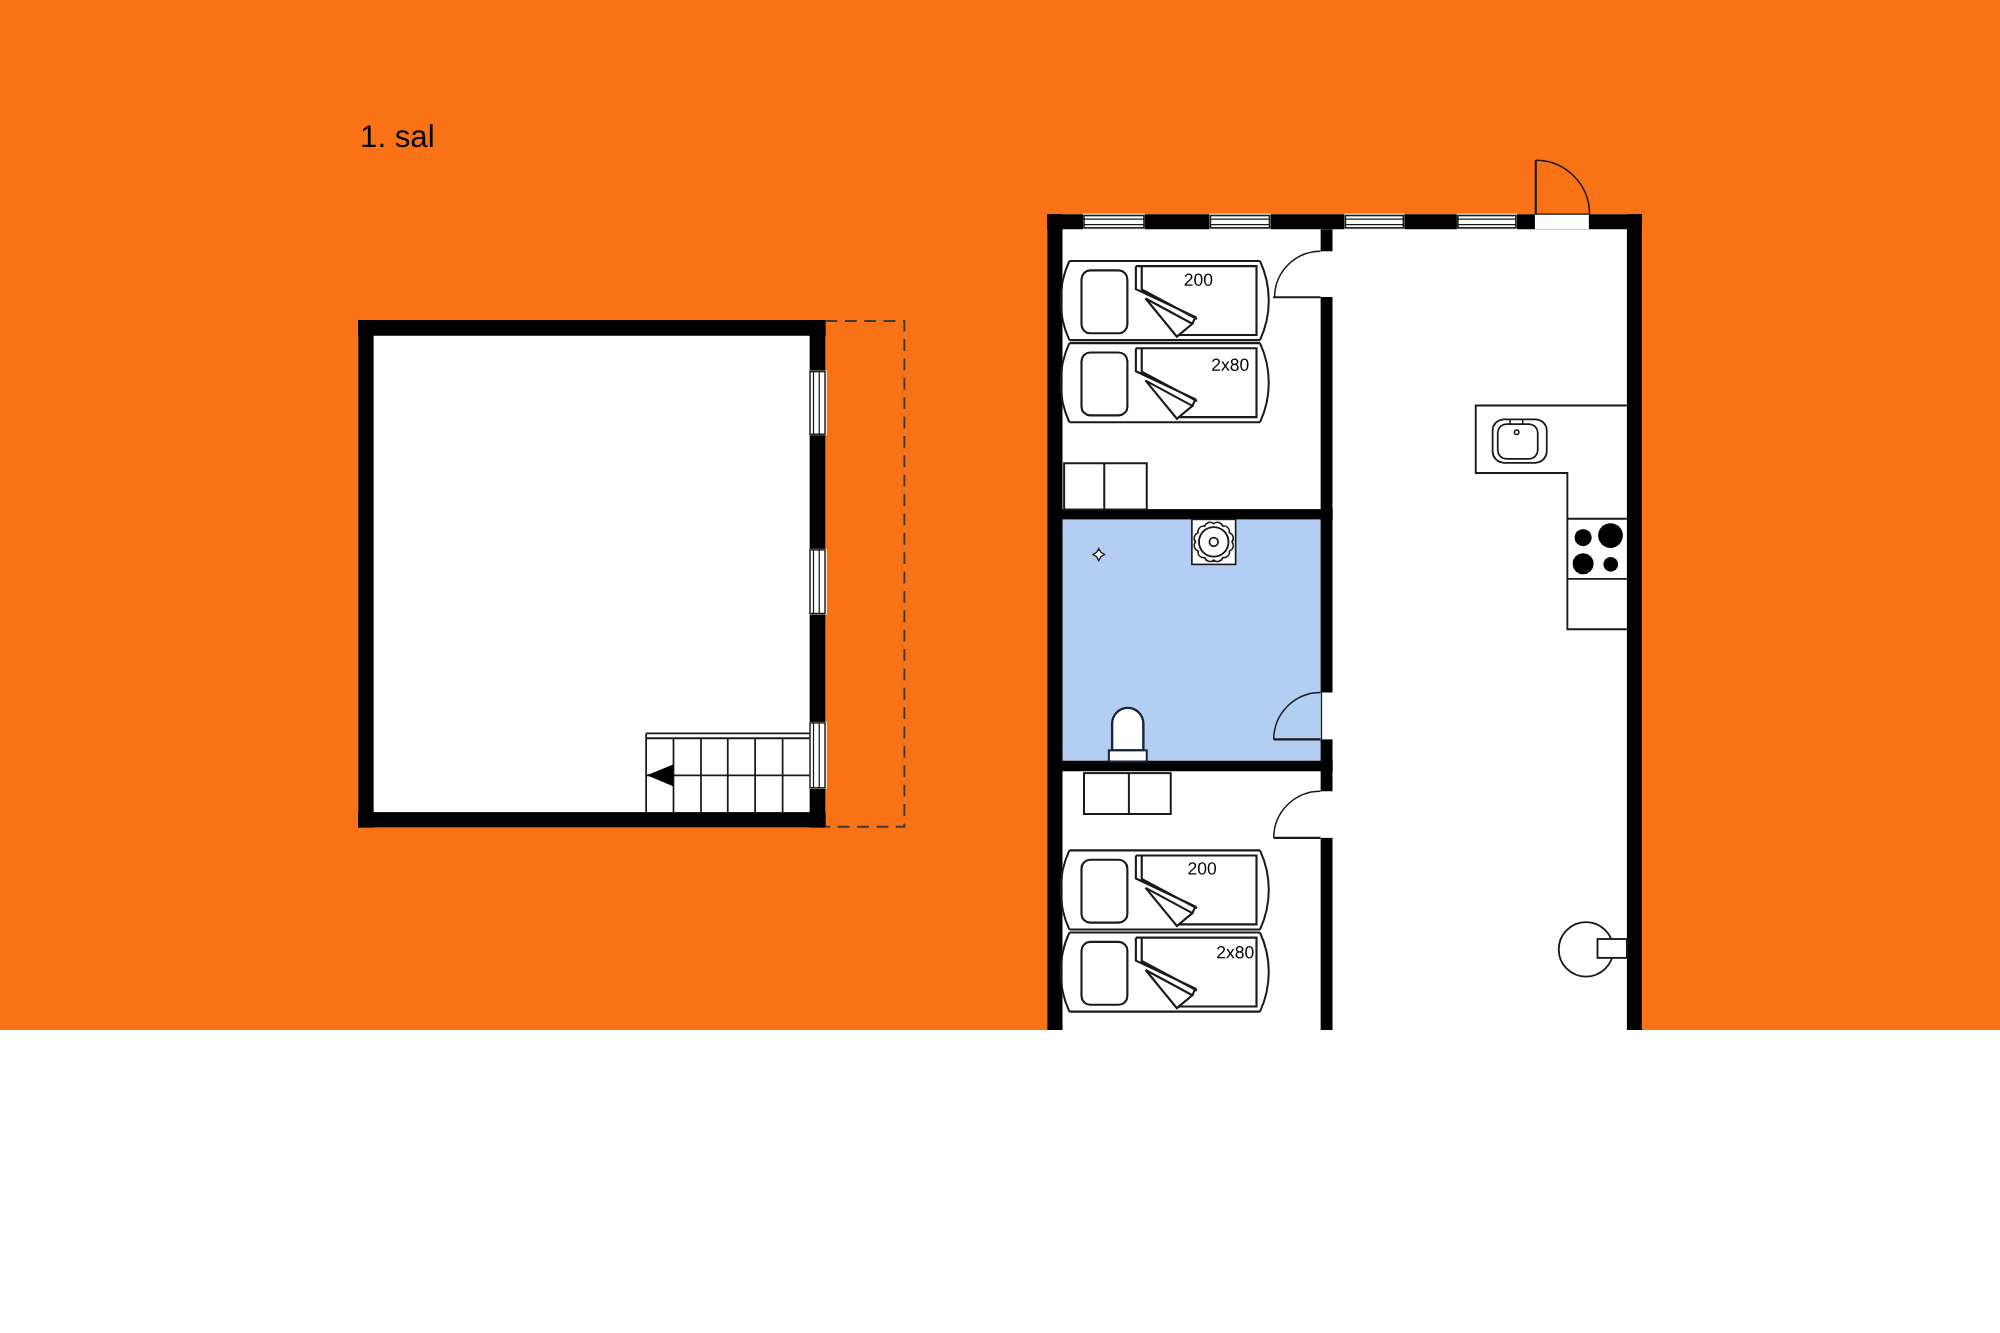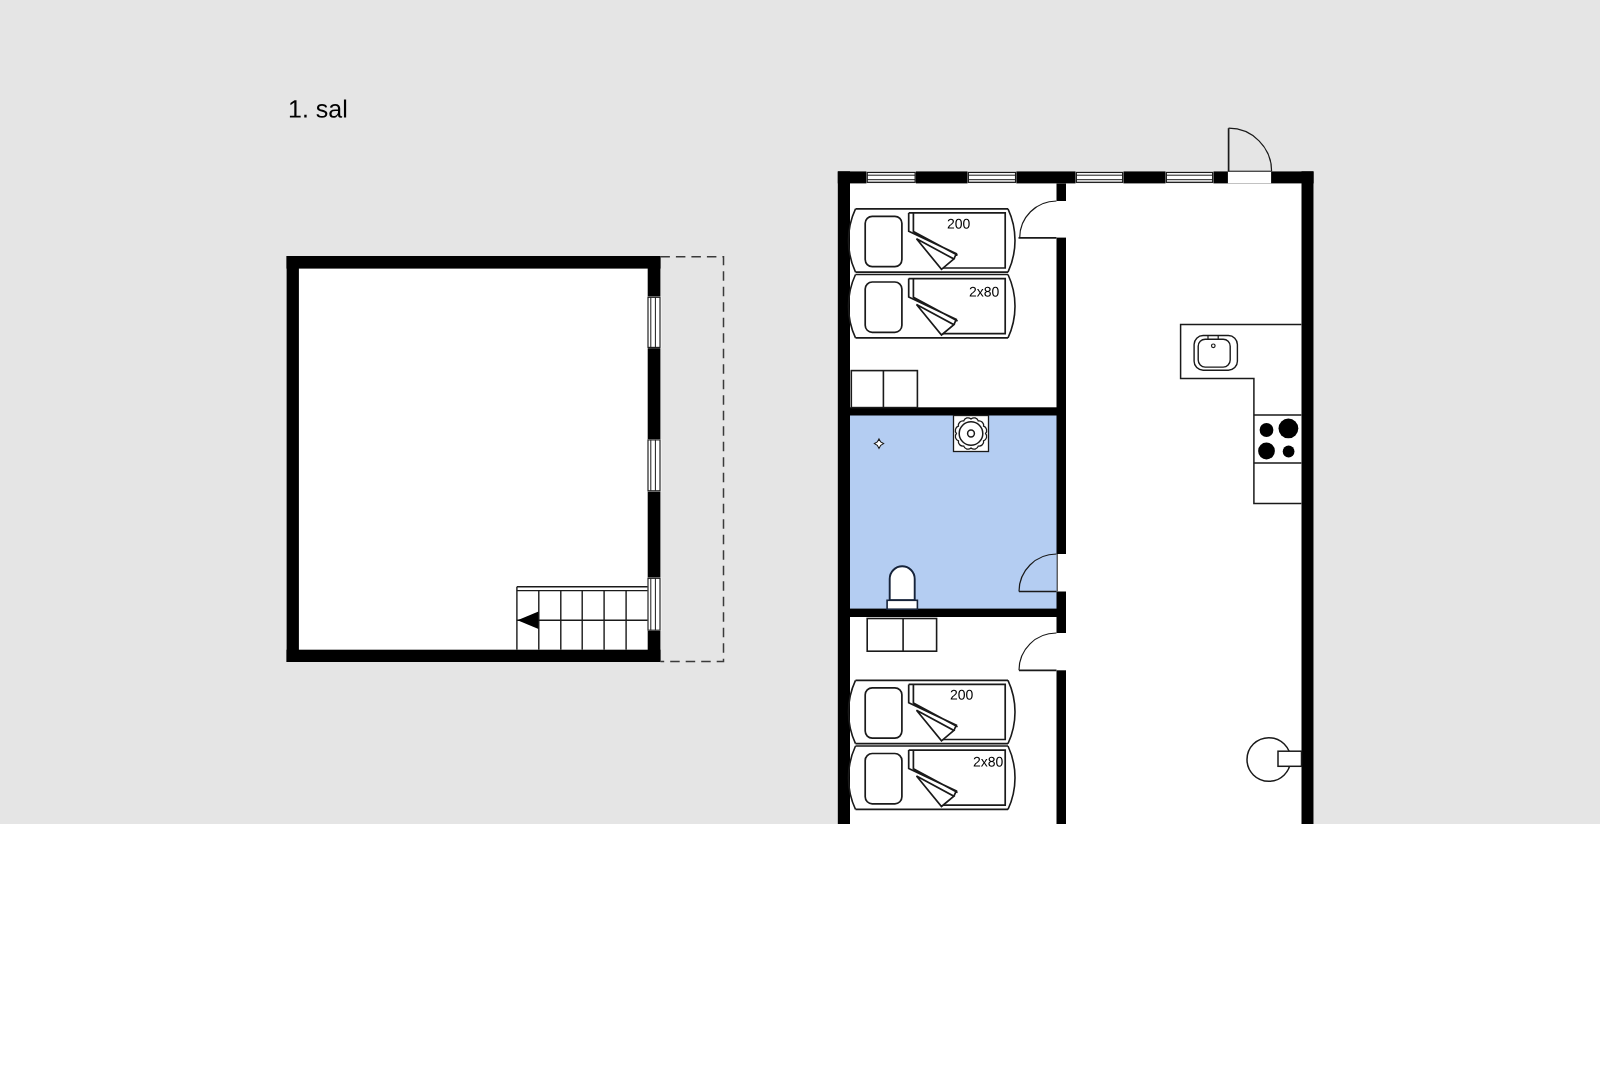--- a/index.html
+++ b/index.html
@@ -1,16 +1,16 @@
 <!DOCTYPE html>
 <html><head>
 <meta charset="utf-8">
 <style>
   html,body{margin:0;padding:0;background:#ffffff;}
-  #page{width:1600px;height:824px;position:relative;background:#e5e5e5;overflow:hidden;
+  #page{width:1600px;height:824px;position:relative;background:#f97316;overflow:hidden;
         font-family:"Liberation Sans", sans-serif;text-decoration:underline;}
   svg{position:absolute;left:0;top:0;}
   text{font-family:"Liberation Sans", sans-serif;fill:#000;}
 </style>
 </head>
 <body>
 <div id="page">
 <svg width="1600" height="1066" viewBox="0 0 1600 1066">
 <defs>
   <g id="bedpair">

